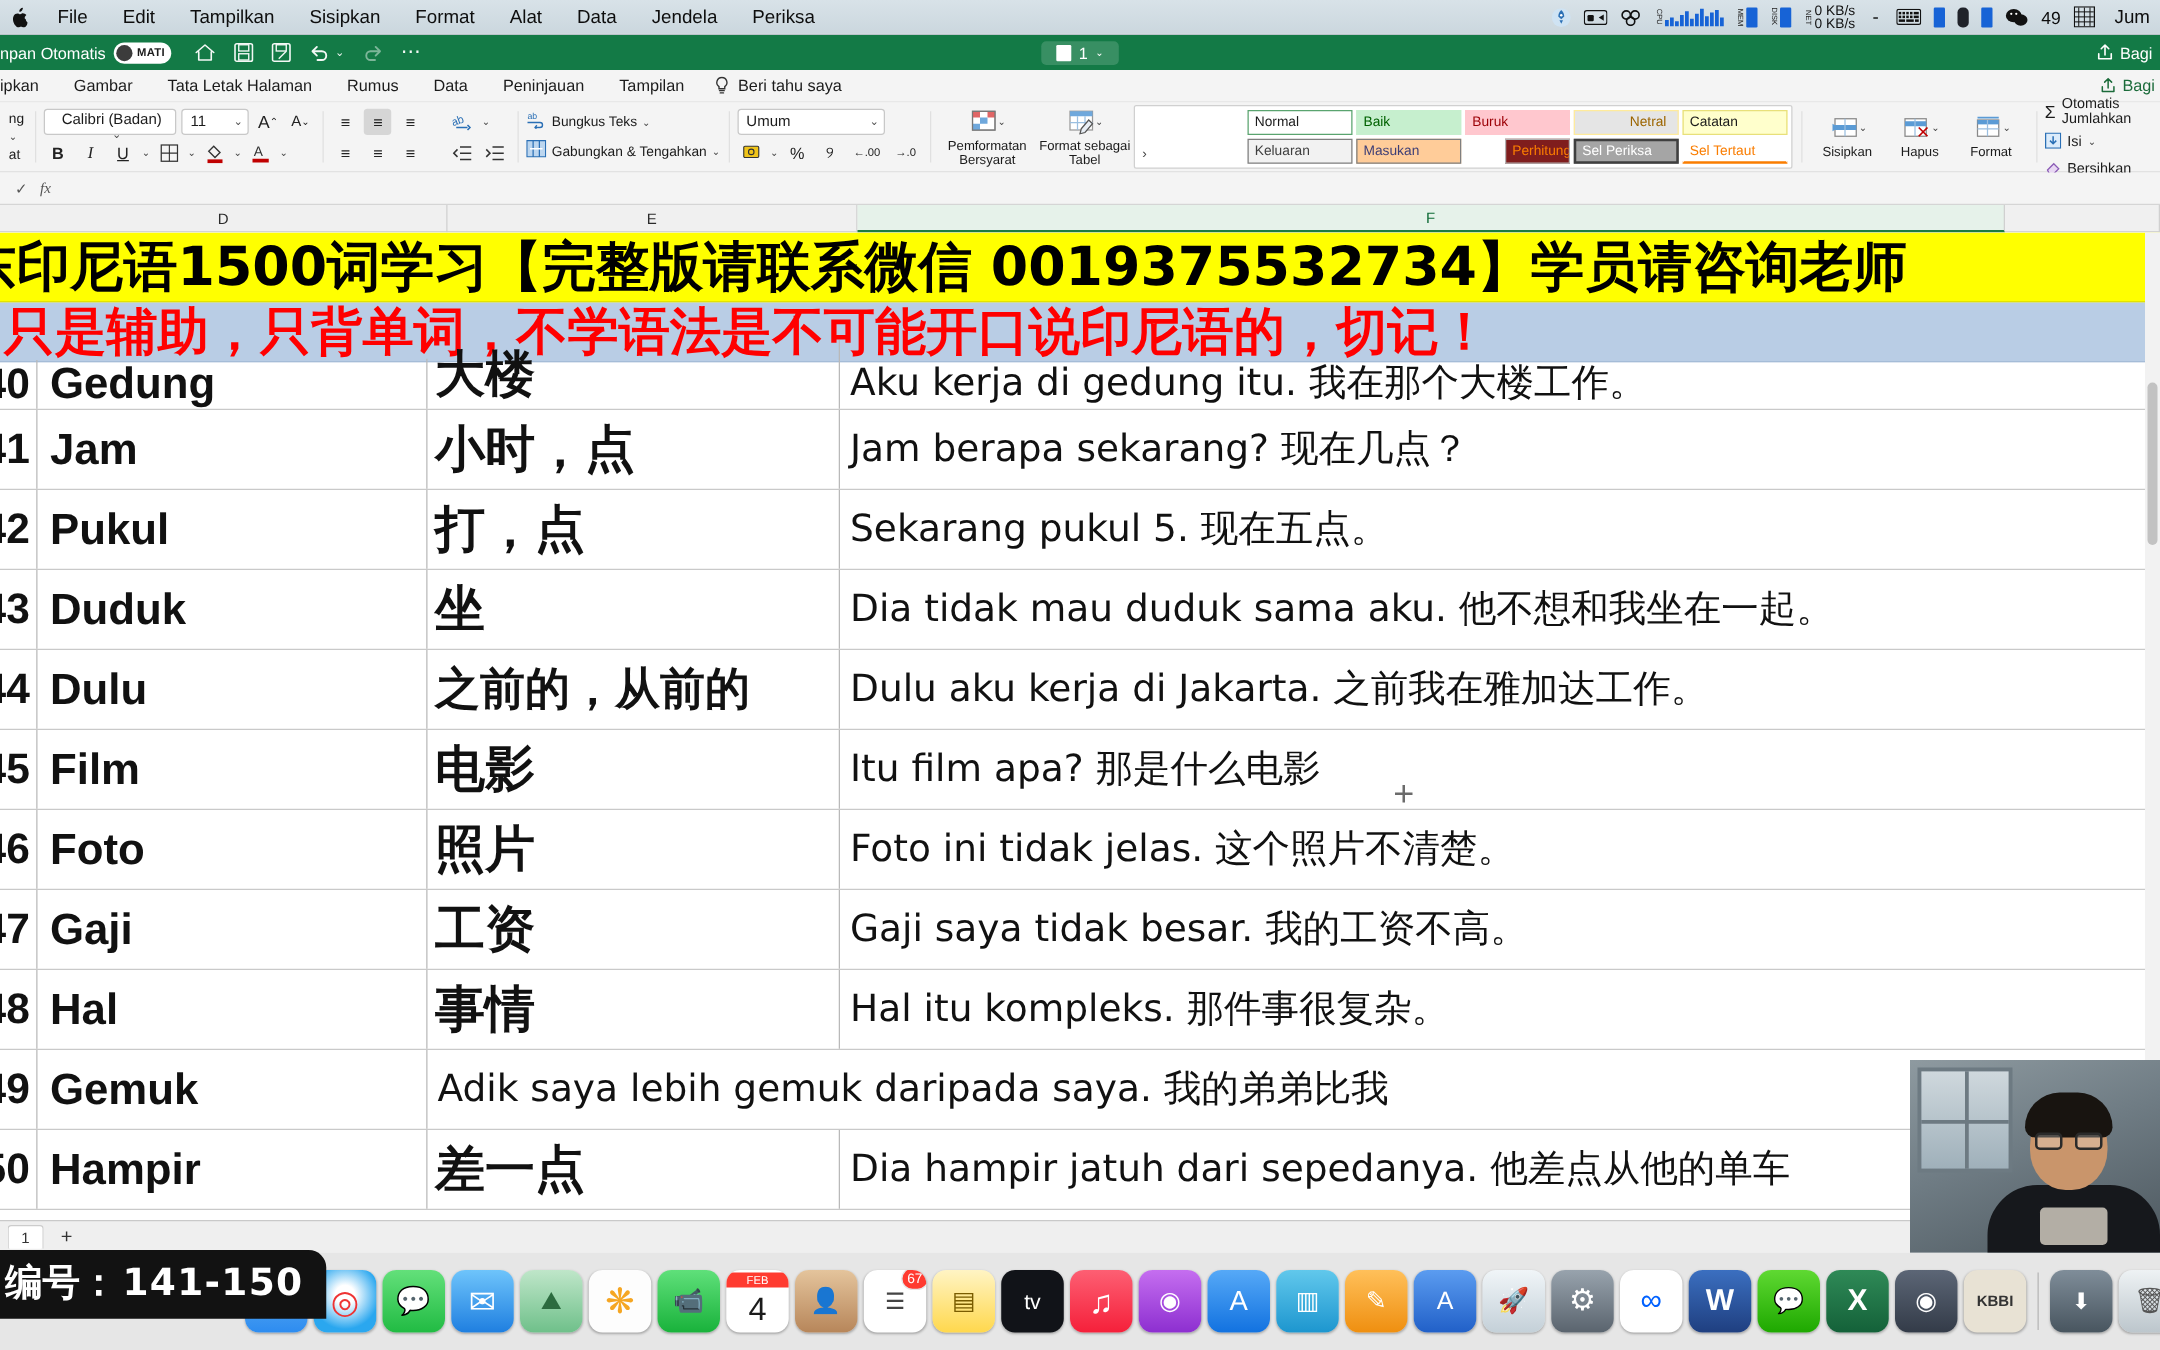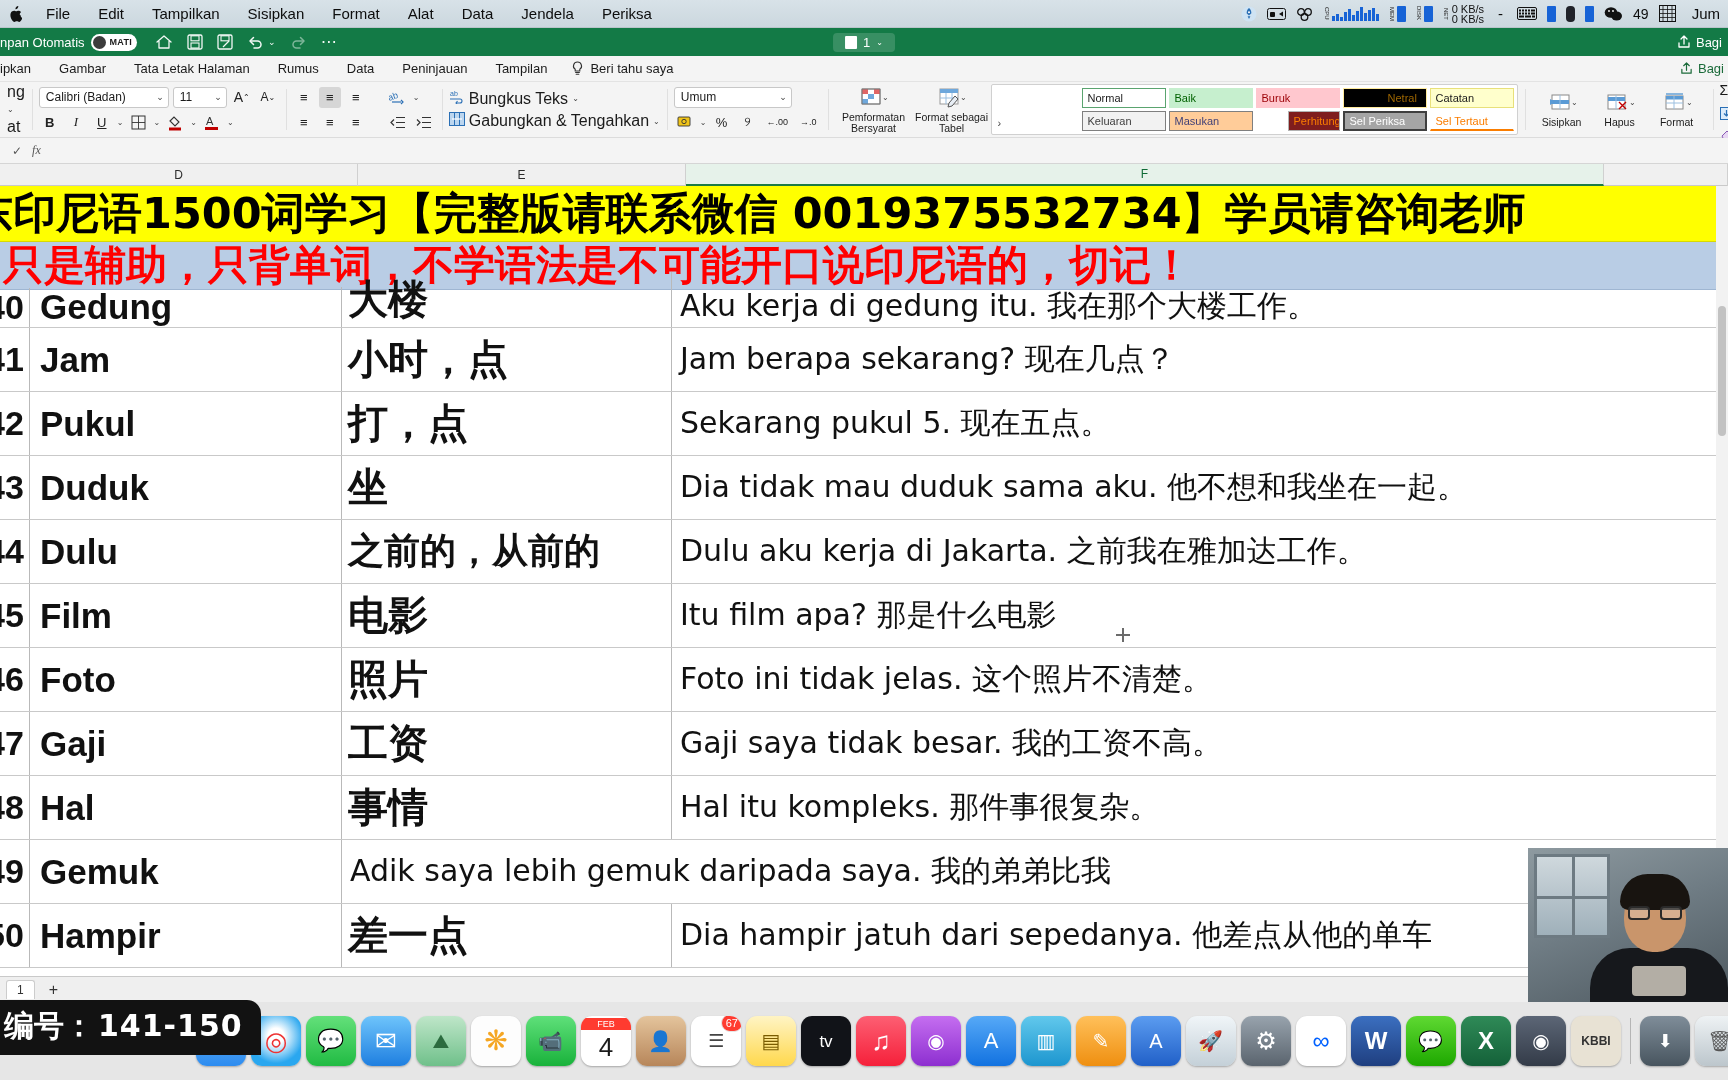--- a/index.html
+++ b/index.html
@@ -93,21 +93,21 @@
     height: 21px; display: flex; align-items: center; padding: 0 4px 0 6px;
     font-size: 12px; color: #1b1b1b; justify-content: space-between;
   }
   .sel .cv { font-size: 9px; margin-left: 8px; color: #444; }
   .ibtn {
     width: 22px; height: 21px; display: flex; align-items: center; justify-content: center;
     border-radius: 3px; font-size: 13px; color: #222;
   }
   .ibtn.active { background: #d6d6d6; }
   .ibtn.wide { width: auto; padding: 0 4px; }
-  .lbl { font-size: 16px; color: #1b1b1b; white-space: nowrap; }
+  .lbl { font-size: 11px; color: #1b1b1b; white-space: nowrap; }
   .caret { font-size: 8px; color: #444; }
   .bigbtn {
     display: flex; flex-direction: column; align-items: center; justify-content: center;
     width: 78px; font-size: 10.5px; line-height: 11px; color: #1b1b1b; text-align: center; gap: 2px;
   }
   .bigbtn .bi { height: 24px; display: flex; align-items: center; }
   .stack2 { display: flex; flex-direction: column; gap: 5px; }
   .stackrow { display: flex; align-items: center; gap: 5px; font-size: 11.5px; color: #1b1b1b; }
 
   
@@ -481,21 +481,21 @@
       <div class="rcol" style="align-items:flex-start;">
         <div class="lbl">ng</div>
         <div class="caret">⌄</div>
         <div class="lbl">at</div>
       </div>
     </div>
 
     <div class="rgroup">
       <div class="rcol">
         <div class="rrow">
-          <div class="sel" style="width:130px;">
+          <div class="sel" style="width:106px;flex-direction:column;">
             <span>Calibri (Badan)</span>
               <span class="cv">⌄</span>
           </div>
           <div class="sel" style="width:54px;">
             <span>11</span>
               <span class="cv">⌄</span>
           </div>
           <div class="ibtn" style="font-size:14px;">A<sup style="font-size:8px;">⌃</sup></div>
           <div class="ibtn" style="font-size:12px;">A<sup style="font-size:8px;">⌄</sup></div>
         </div>
@@ -645,21 +645,21 @@
       <div class="styles">
         <div class="stile" style="background:#ffffff;color:#1b1b1b;border-color:#5aa46f;">
             <span>Normal</span>
           </div>
         <div class="stile" style="background:#c6efce;color:#006100;border-color:#c6efce;">
             <span>Baik</span>
           </div>
         <div class="stile" style="background:#ffc7ce;color:#9c0006;border-color:#ffc7ce;">
             <span>Buruk</span>
           </div>
-        <div class="stile" style="background:#000000;color:#9c6500;border-color:#ffeb9c;padding-left:44px;">
+        <div class="stile" style="background:#e5e5e5;color:#9c6500;border-color:#ffeb9c;padding-left:44px;">
             <span>Netral</span>
           </div>
         <div class="stile" style="background:#ffffcc;color:#1b1b1b;border-color:#e8e07a;">
             <span>Catatan</span>
           </div>
         <div class="gal-more" style="grid-row:1 / span 2; display:flex; align-items:center;">›</div>
         <div class="stile" style="background:#f2f2f2;color:#3f3f3f;border-color:#7f7f7f;">
             <span>Keluaran</span>
           </div>
         <div class="stile" style="background:#ffcc99;color:#3f3f76;border-color:#7f7f7f;">

